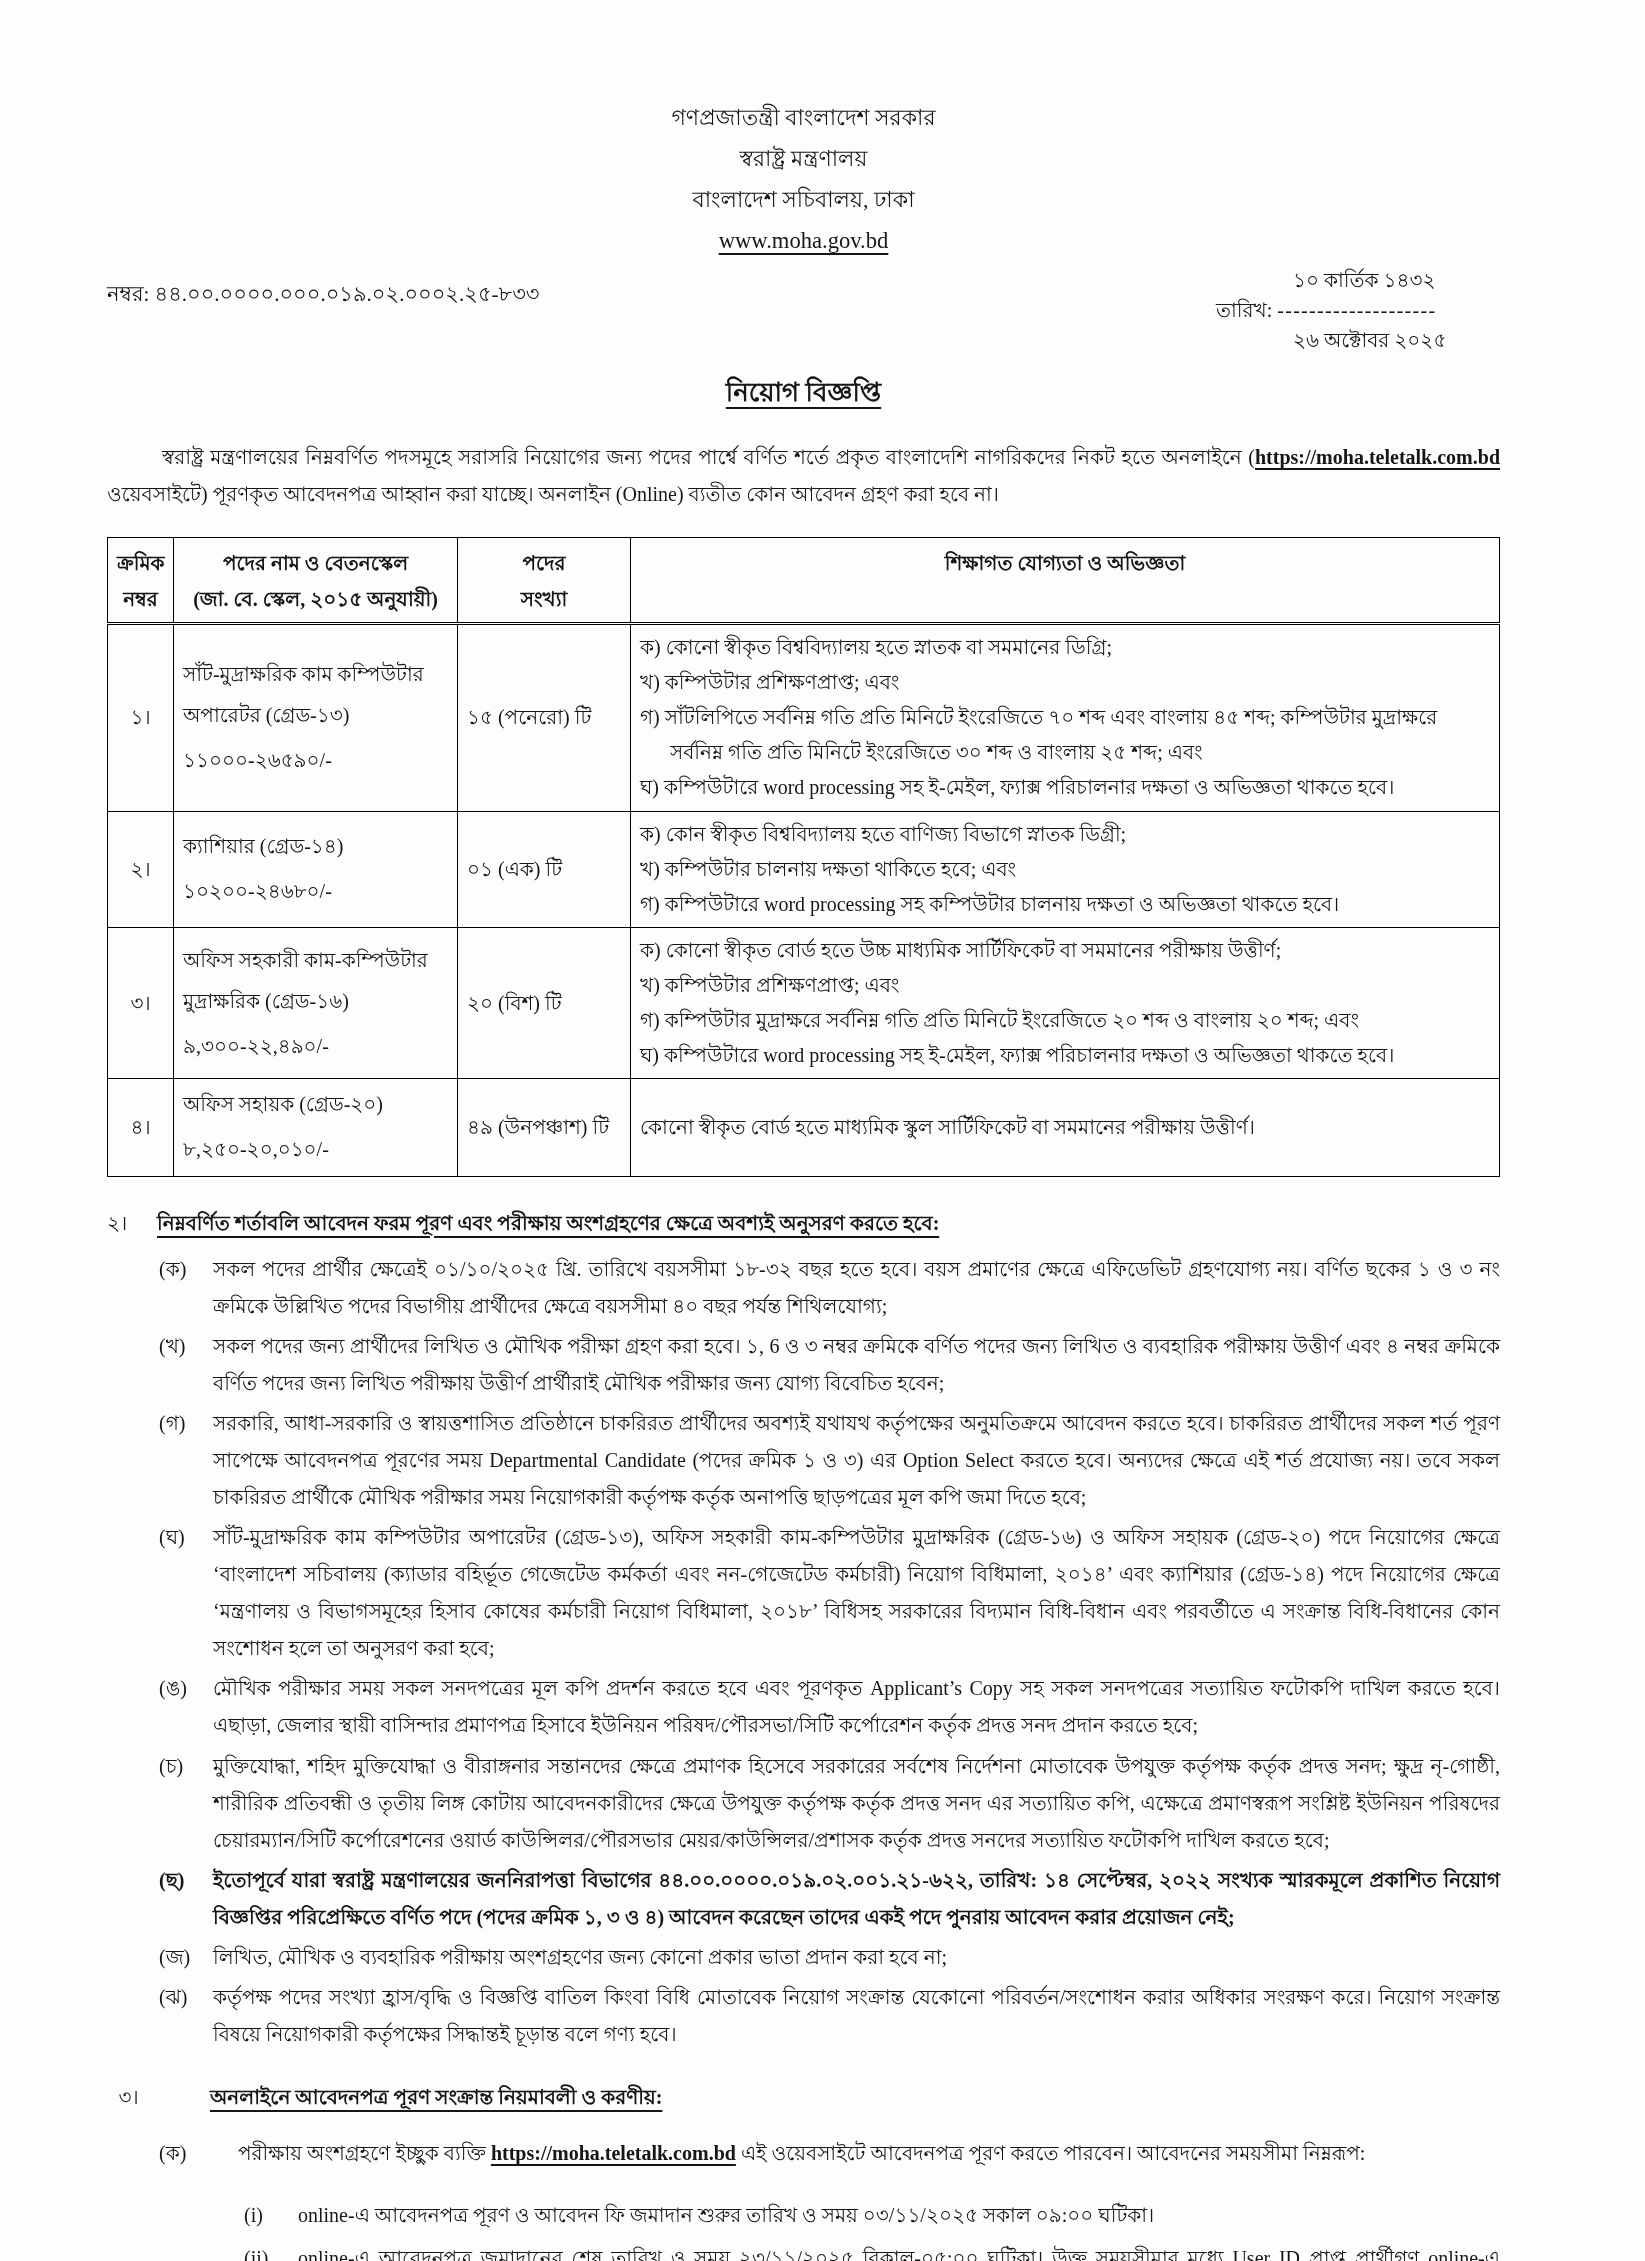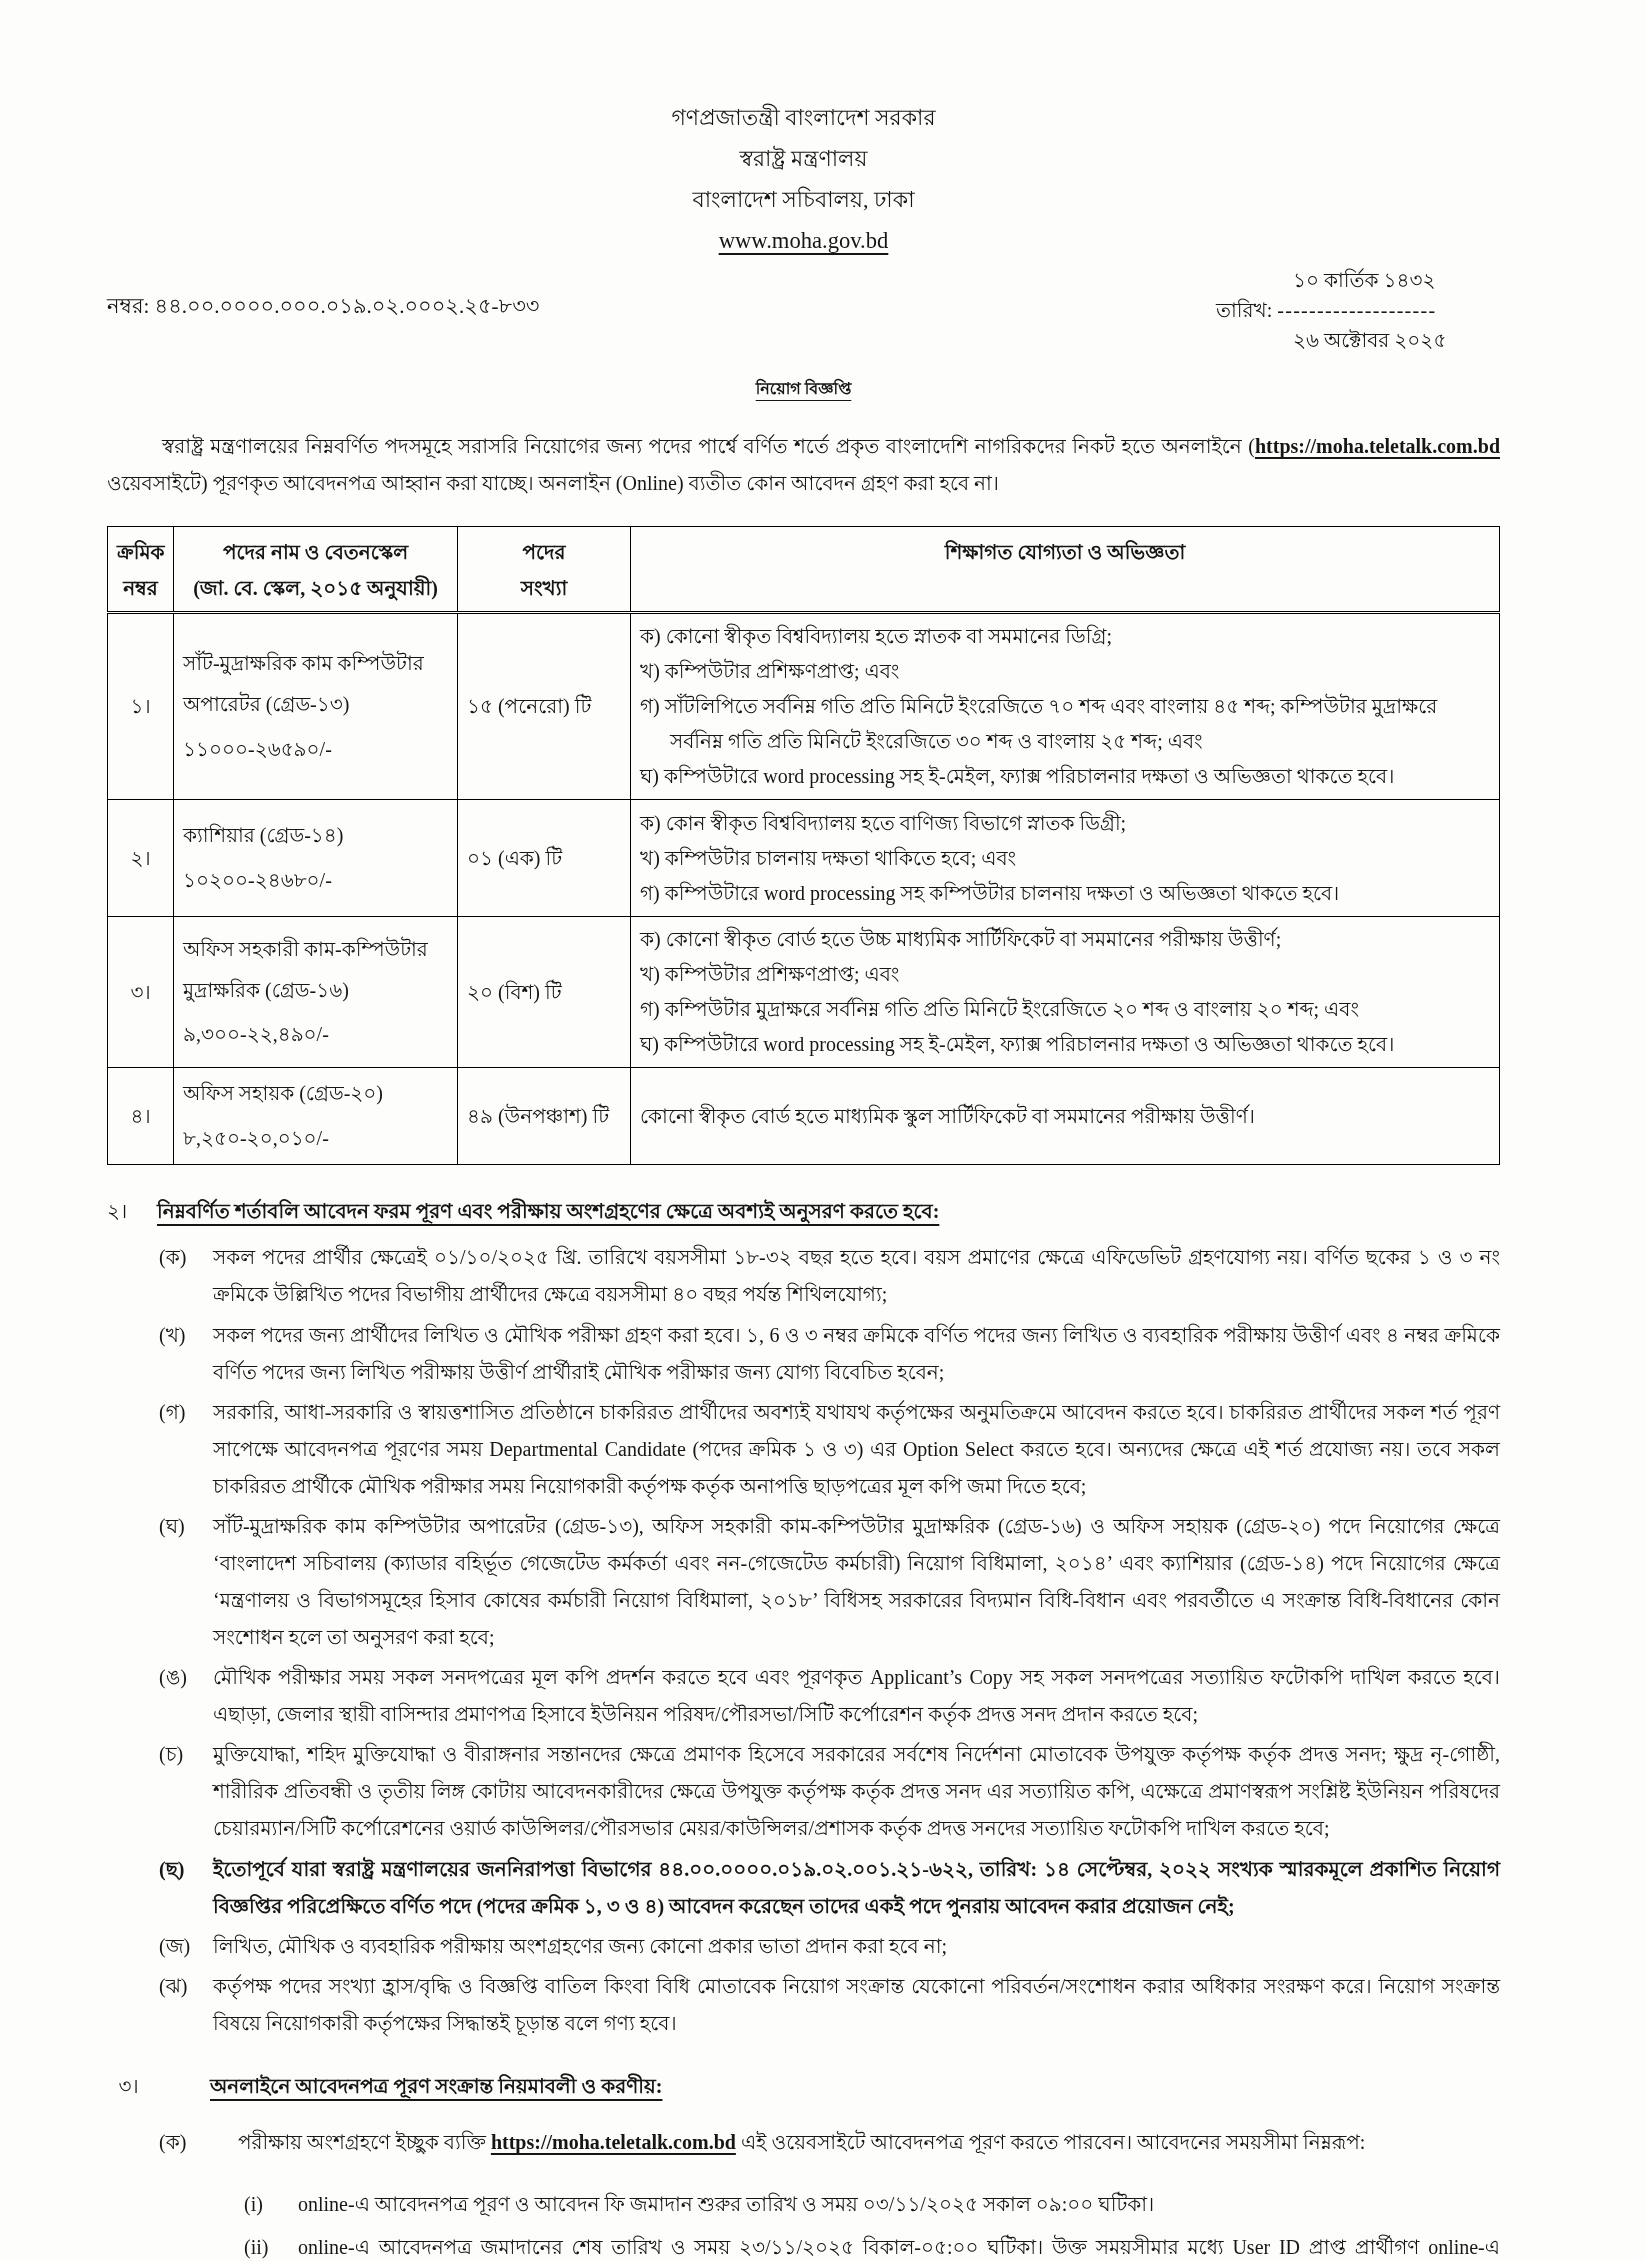--- a/index.html
+++ b/index.html
@@ -7,27 +7,27 @@
     width:1645px; height:2261px; box-sizing:border-box;
     background:#fdfdfb; color:#161616;
     font-family:"Liberation Serif", serif;
     font-size:20px; line-height:1.85;
     padding:97px 145px 0 107px;
     position:relative; overflow:hidden;
   }
   .letterhead { text-align:center; font-size:22px; line-height:41px; }
   .website-line { text-decoration:underline; text-underline-offset:4.5px; font-size:22.6px; }
   .memo-row { display:flex; justify-content:space-between; align-items:flex-start; margin-top:3.9px; }
-  .memo-no { margin-top:22px; font-size:21px; }
+  .memo-no { margin-top:10px; font-size:21px; }
   .date-block { width:284px; font-size:20px; line-height:30px; text-align:left; }
   .date-top, .date-bottom { padding-left:77px; }
   .date-mid { white-space:nowrap; }
   .dashes { letter-spacing:1.3px; }
   .title-row { text-align:center; margin-top:14px; }
-  .title-row span { font-weight:bold; font-size:16px; text-decoration:underline; text-underline-offset:5.8px; }
+  .title-row span { font-weight:bold; font-size:26px; text-decoration:underline; text-underline-offset:5.8px; }
   .intro { text-align:justify; text-indent:55px; margin:22px 0 0 0; }
   .link { font-weight:bold; text-decoration:underline; text-underline-offset:3.9px; }
   table.recruit { width:100%; border-collapse:collapse; margin-top:24.5px; table-layout:fixed; border:1.9px solid #000; }
   table.recruit th, table.recruit td { border:1.3px solid #000; padding:5.2px 9px; vertical-align:middle; }
   table.recruit thead th { border-bottom:3.2px double #000; font-weight:bold; text-align:center; vertical-align:top; line-height:36px; padding-top:6.5px;margin-left:7px; }
   table.recruit td { border-top:1.9px solid #000; }
   .serial-cell { text-align:center; }
   .post-cell { line-height:41px; }
   .post-scale { margin-top:3.9px; }
   .count-cell { text-align:left;font-family:Liberation Serif, serif; }

